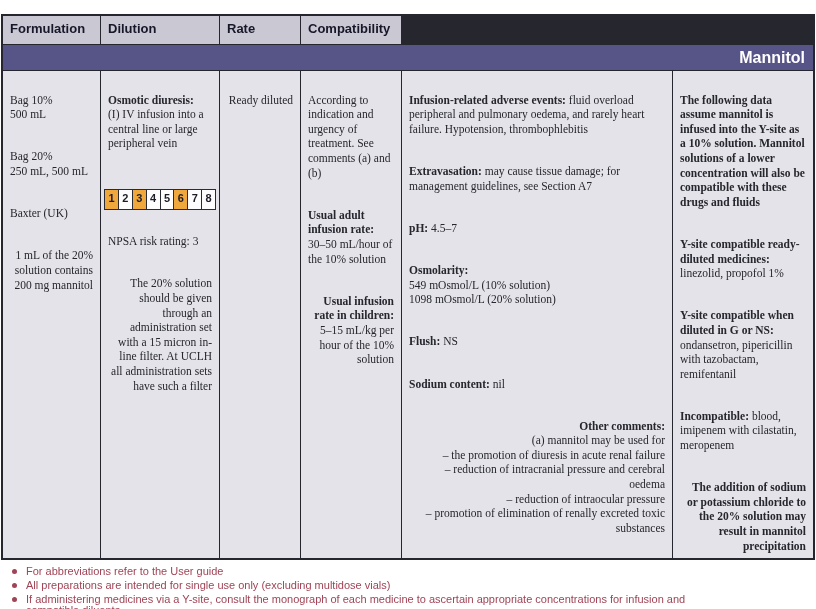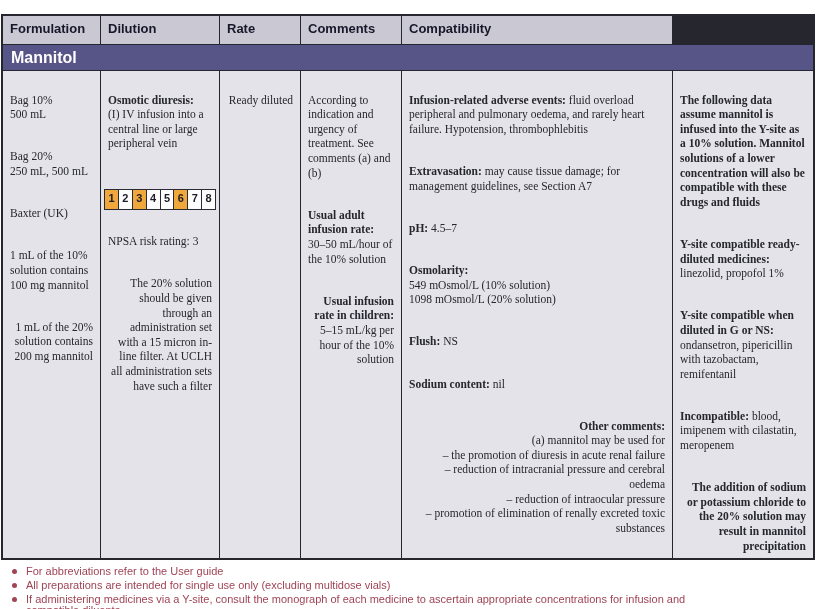--- a/index.html
+++ b/index.html
@@ -34,20 +34,21 @@
   .band {
     grid-column: 1 / -1;
     background: var(--band-bg, #575487);
     color: #ffffff;
     font-family: "Liberation Sans", sans-serif;
     font-weight: bold;
     font-size: 16px;
     display: flex;
     align-items: center;
     padding: 0 8px;
+    justify-content: flex-end;
   }
   .cell {
     background: var(--cell-bg, #e4e3e9);
     padding: 7px 7px 8px 7px;
     font-size: 11.5px;
     line-height: 1.27;
     white-space: pre-line;
     overflow: hidden;
   }
   .cell p { margin: 0 0 13px 0; }
@@ -101,34 +102,32 @@
 </head>
 <body>
 
 <div class="page">
 
   <div class="mono-table">
 
     <div class="th">Formulation</div>
     <div class="th">Dilution</div>
     <div class="th">Rate</div>
-    <div class="th">Comments</div>
     <div class="th">Compatibility</div>
 
     <div class="band">
       <span>Mannitol</span>
     </div>
 
     <div class="cell">
       <p>Bag 10%
 500 mL</p>
       <p>Bag 20%
 250 mL, 500 mL</p>
       <p>Baxter (UK)</p>
-      <p>1 mL of the 10% solution contains 100 mg mannitol</p>
       <p>1 mL of the 20% solution contains 200 mg mannitol</p>
     </div>
 
     <div class="cell">
       <p><span class="b">Osmotic diuresis:</span><span>
 (I) IV infusion into a central line or large peripheral vein</span></p>
       <div class="riskrow">
         <span class="riskbox hl">1</span>
         <span class="riskbox">2</span>
         <span class="riskbox hl">3</span>

